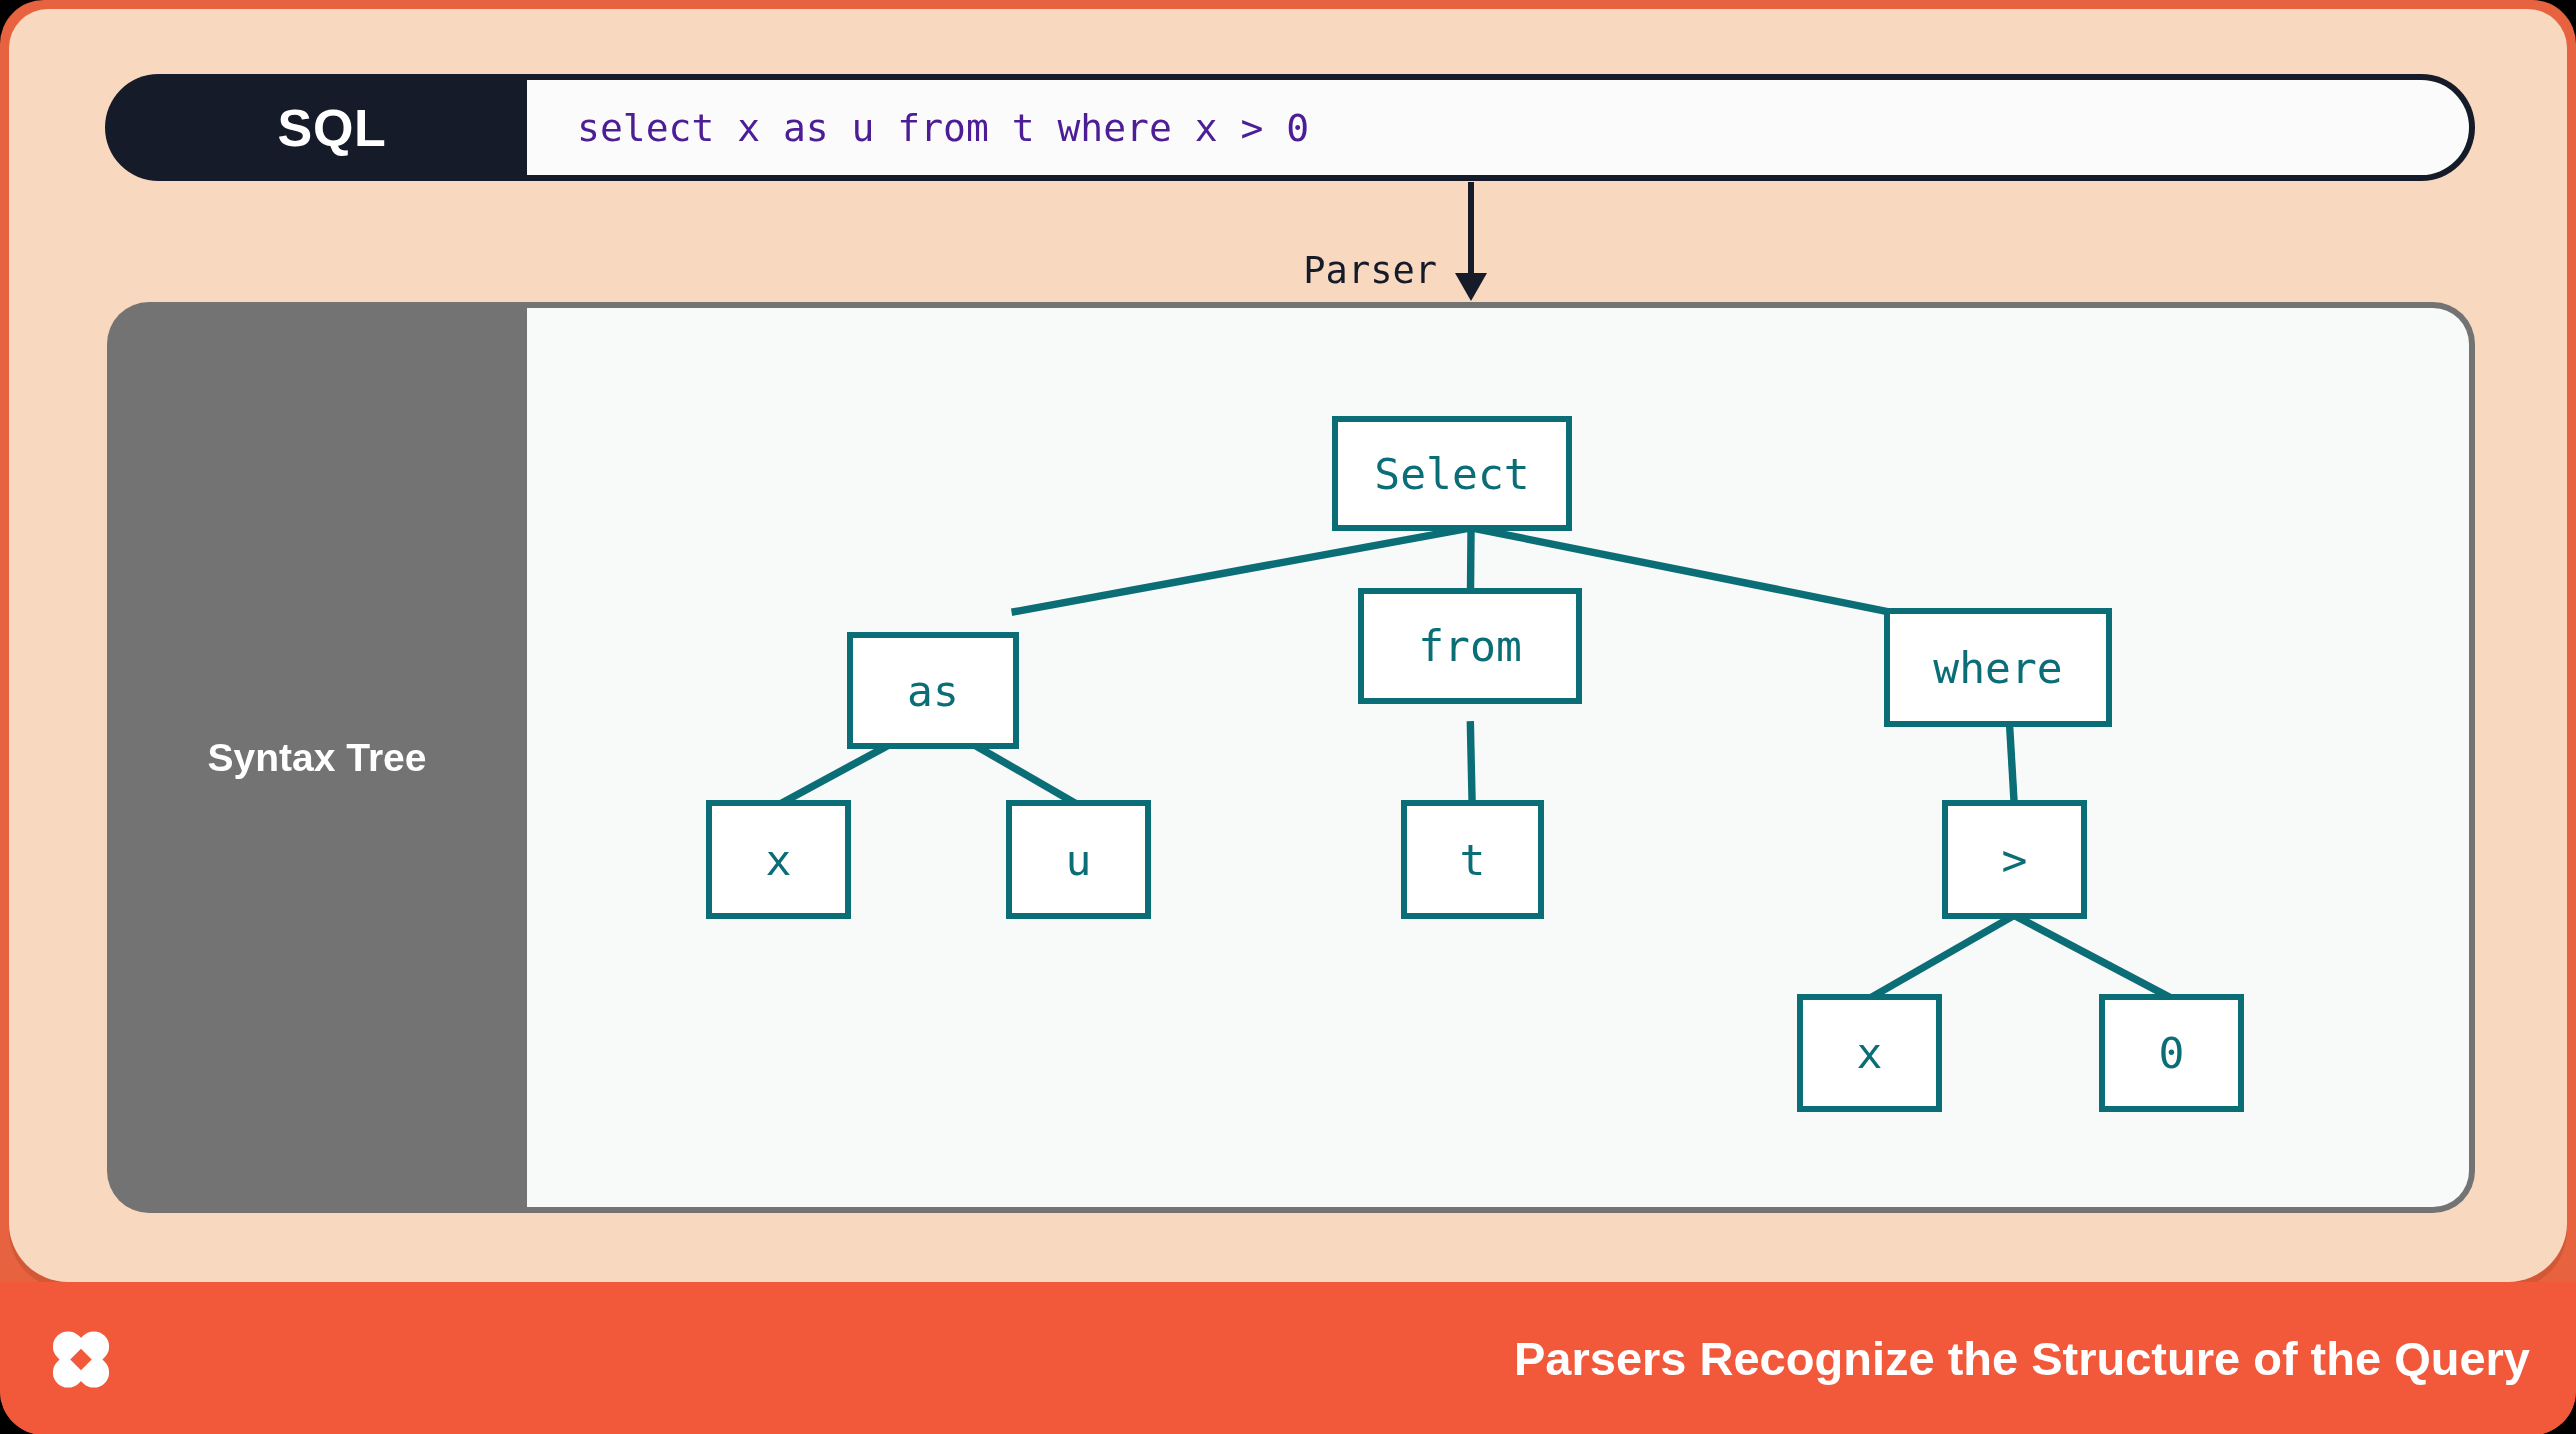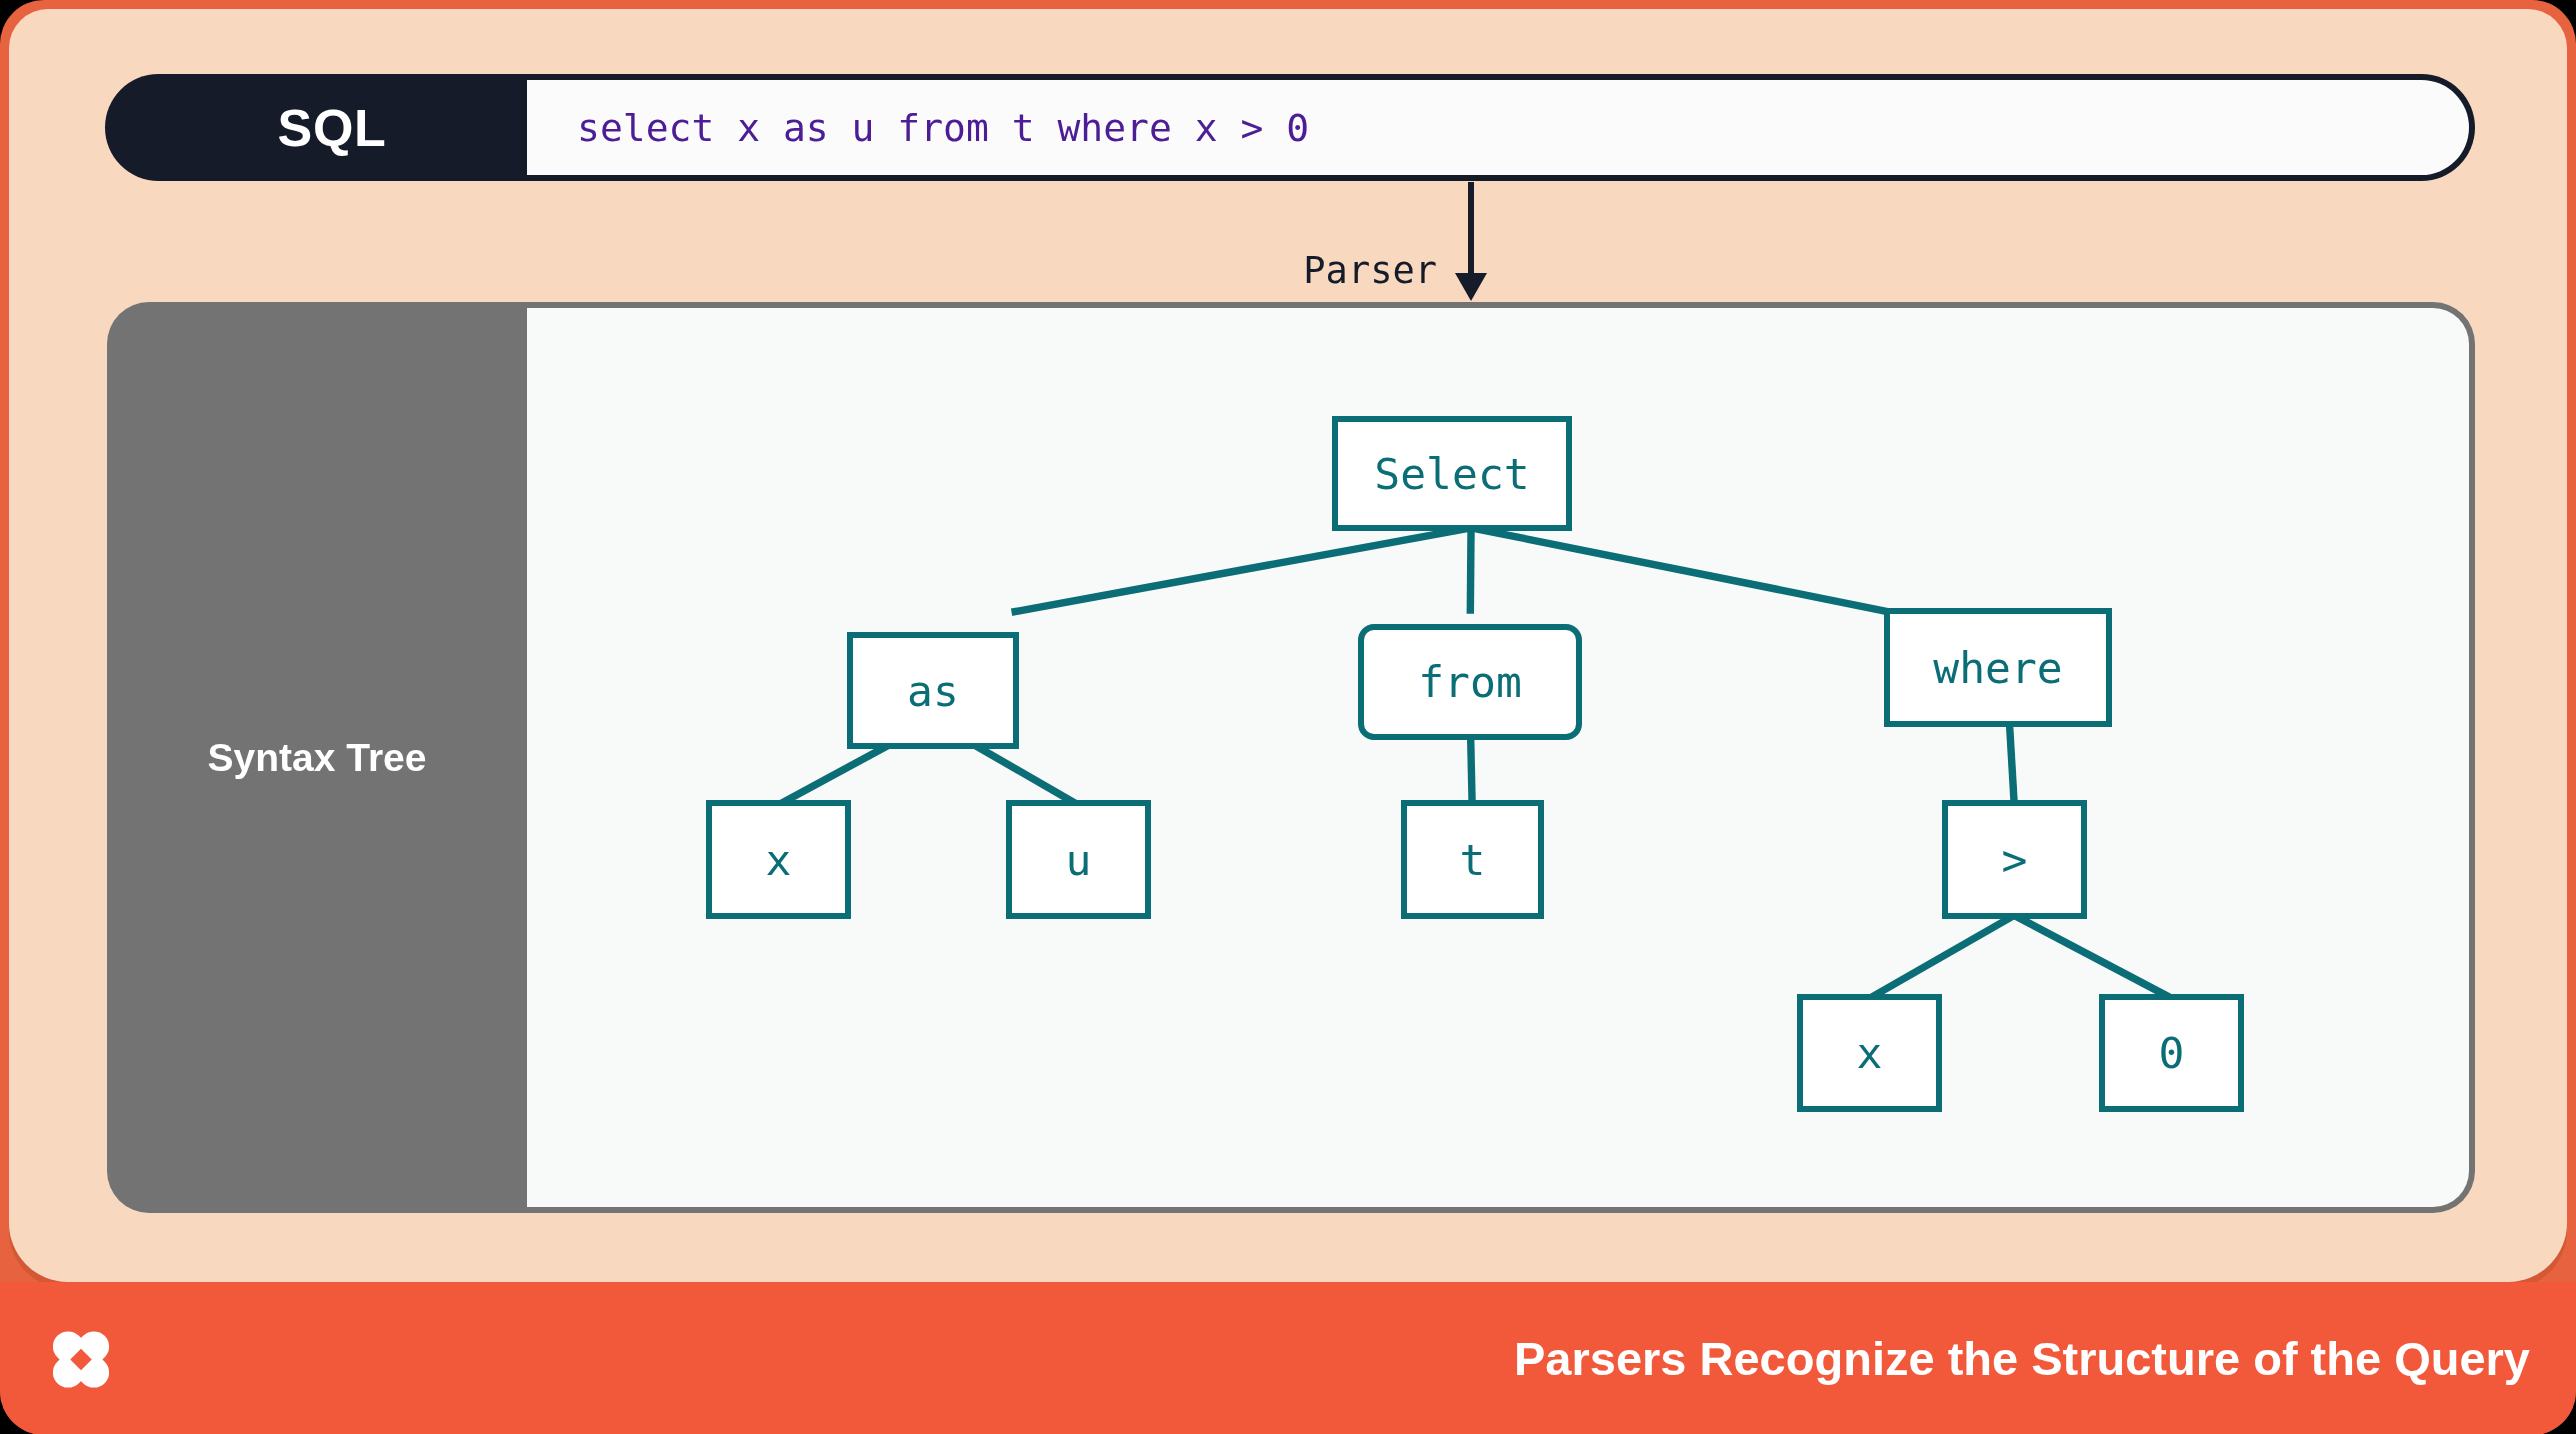--- a/index.html
+++ b/index.html
@@ -127,21 +127,21 @@
       <line x1="2718" y1="1235" x2="2522.5" y2="1347" stroke="#0b6e76" stroke-width="10"></line>
       <line x1="2718" y1="1235" x2="2930.5" y2="1347" stroke="#0b6e76" stroke-width="10"></line>
     </svg>
   <div id="tree-nodes">
       <div class="tree-node" style="left: 1332px; top: 416px; width: 240px; height: 115px;">
         <span>Select</span>
       </div>
       <div class="tree-node" style="left: 847px; top: 608px; width: 172px; height: 117px; margin-top: 24px;">
         <span>as</span>
       </div>
-      <div class="tree-node" style="left: 1358px; top: 624px; width: 224px; height: 116px; border-radius: 16px;">
+      <div class="tree-node" style="left: 1358px; top: 588px; width: 224px; height: 116px;">
         <span>from</span>
       </div>
       <div class="tree-node" style="left: 1884px; top: 608px; width: 228px; height: 119px;">
         <span>where</span>
       </div>
       <div class="tree-node" style="left: 706px; top: 800px; width: 145px; height: 119px;">
         <span>x</span>
       </div>
       <div class="tree-node" style="left: 1006px; top: 800px; width: 145px; height: 119px;">
         <span>u</span>

